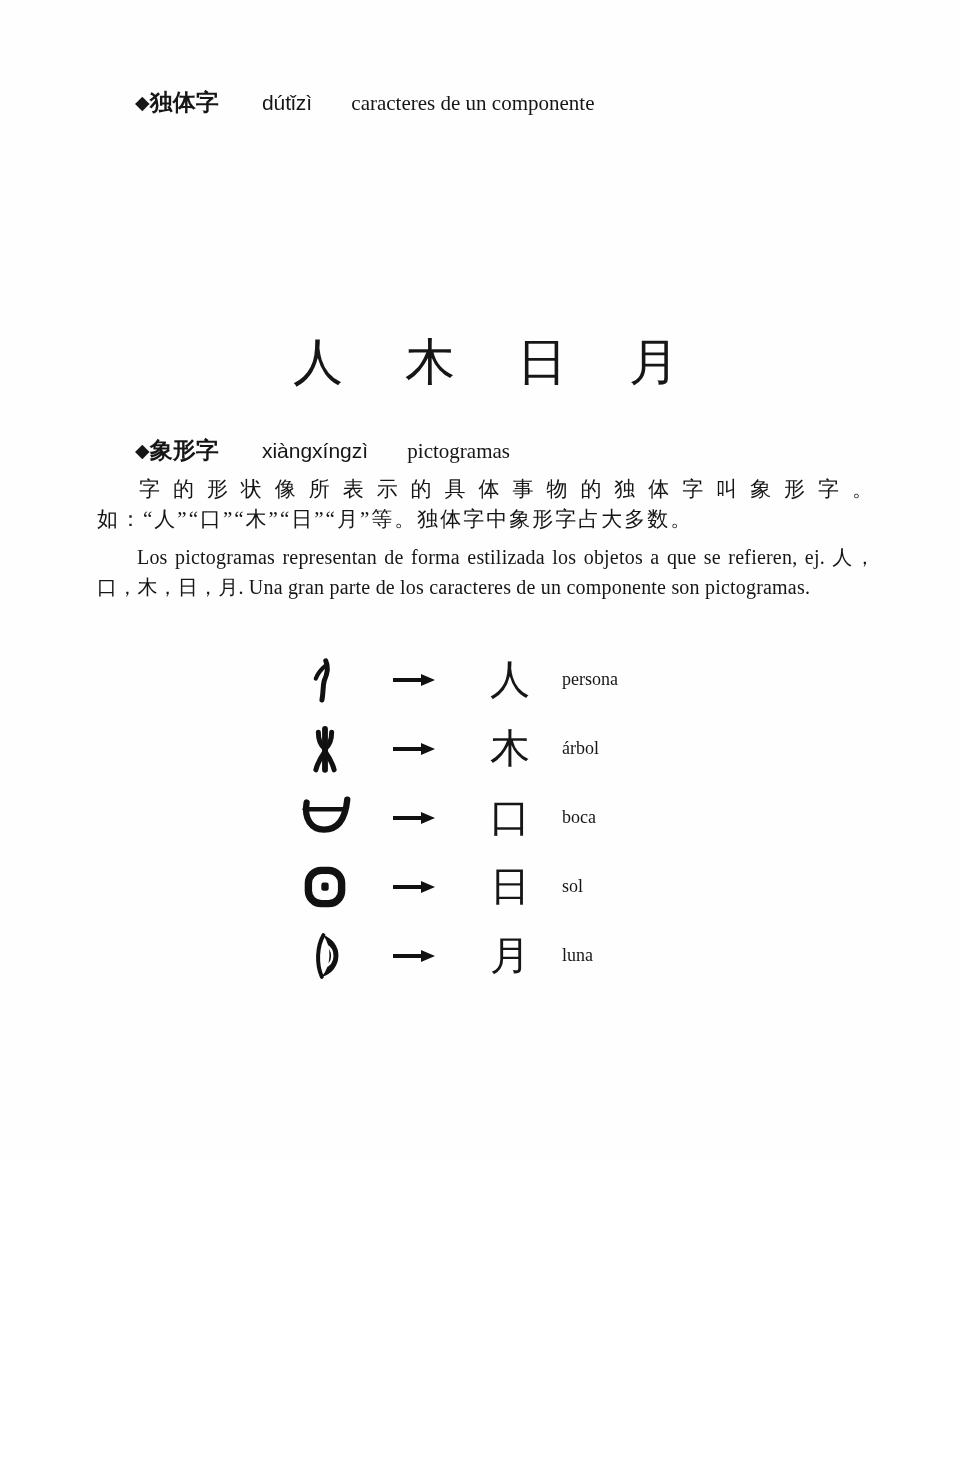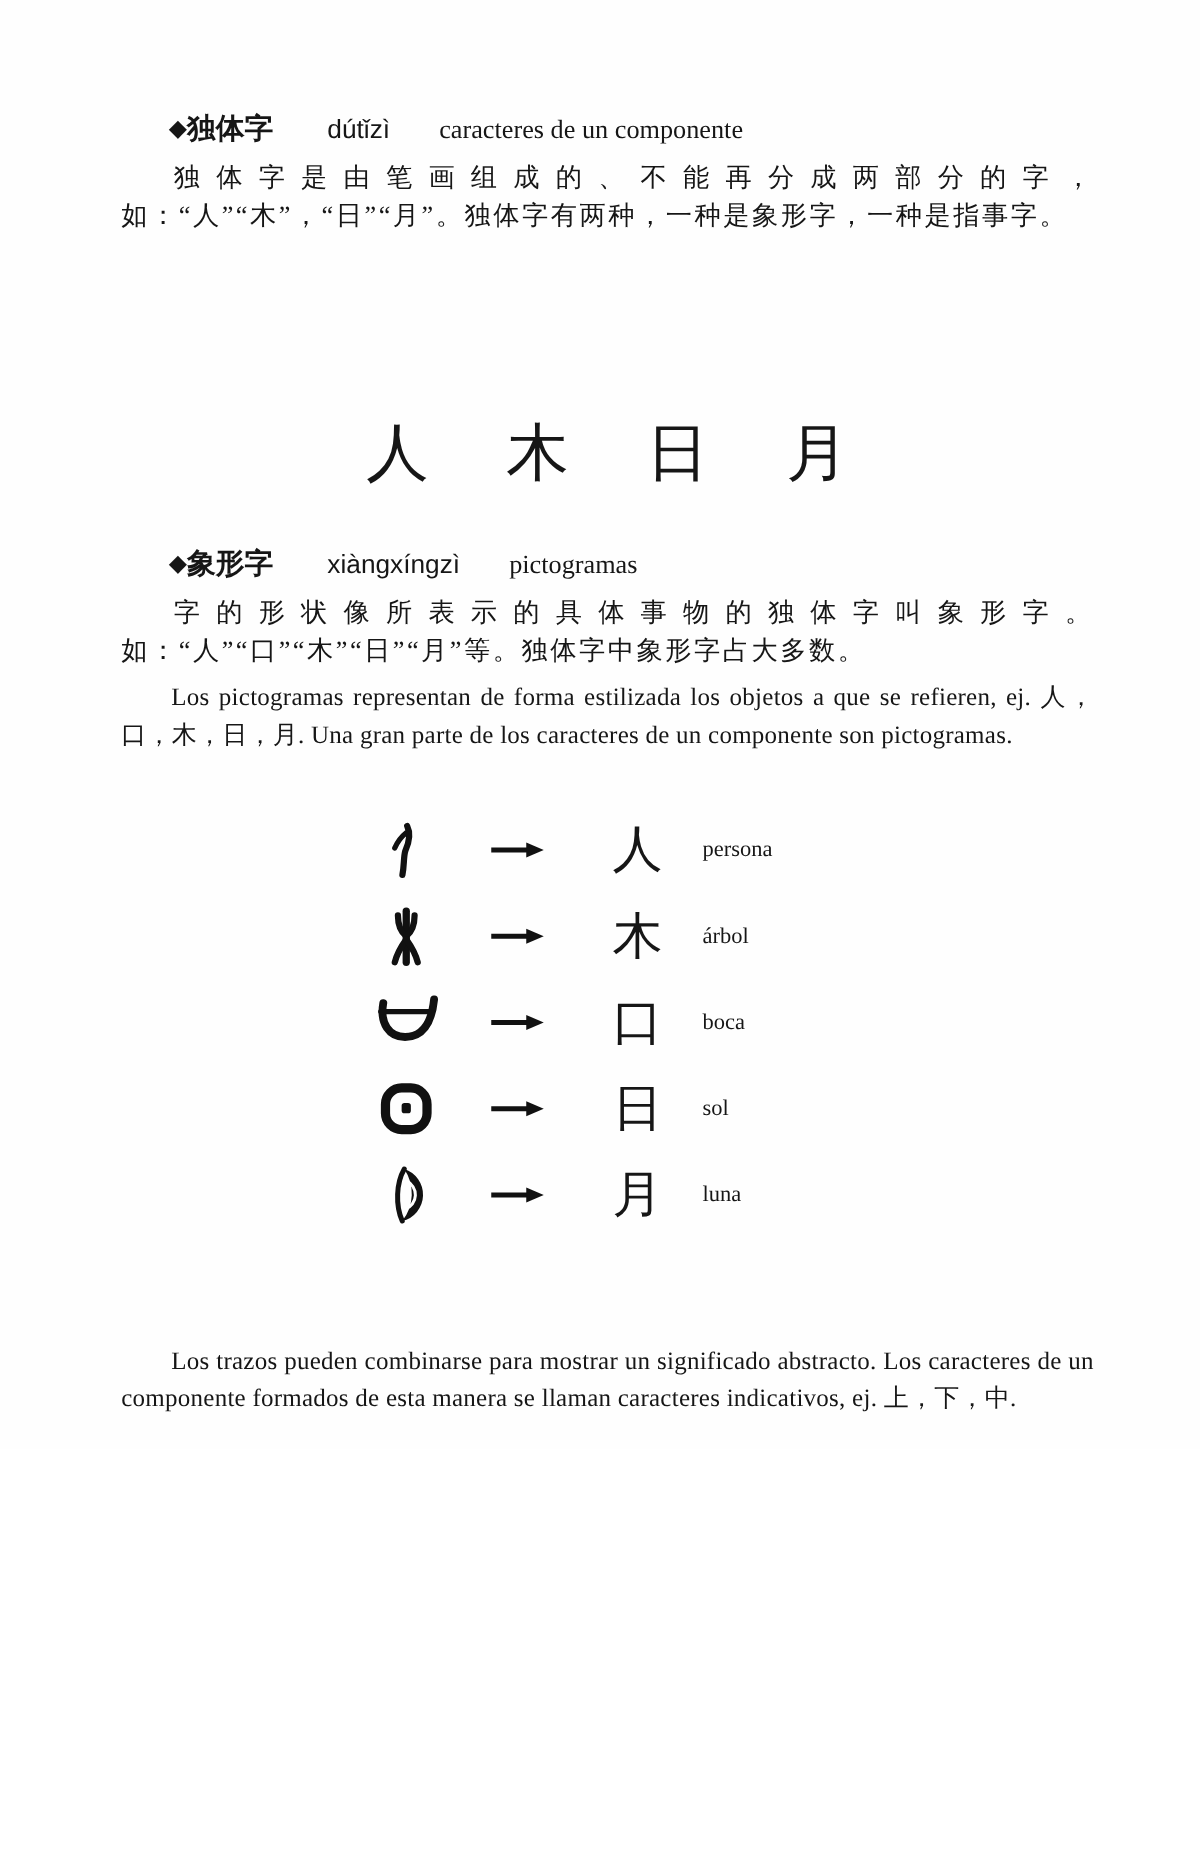--- a/index.html
+++ b/index.html
@@ -98,21 +98,20 @@
 <body>
 
 <div class="page">
 
   <section class="abs entry-1">
     <div class="entry-head">
       <span class="bullet">◆</span><span class="term-cn">独体字</span>
       <span class="pinyin">dútǐzì</span>
       <span class="term-es">caracteres de un componente</span>
     </div>
-    <p class="para para-cn">独体字是由笔画组成的、不能再分成两部分的字，如：“人”“木”，“日”“月”。独体字有两种，一种是象形字，一种是指事字。</p>
   </section>
 
   <div class="abs big-chars">
     <span>人</span>
     <span>木</span>
     <span>日</span>
     <span>月</span>
   </div>
 
   <section class="abs entry-2">
@@ -212,21 +211,20 @@
           <polygon points="29,2 43,8 29,14" fill="#111"></polygon>
         </svg>
       </span>
       <span class="modern">月</span>
       <span class="pict-label">luna</span>
     </div>
 
   </div>
 
   <section class="abs entry-3">
-    <p class="para para-es">Los trazos pueden combinarse para mostrar un significado abstracto. Los caracteres de un componente formados de esta manera se llaman caracteres indicativos, ej. 上，下，中.</p>
   </section>
 
   <div class="abs examples">
     <span class="ind-group ind-0">
       <span class="ind-char">上</span>
       <span class="ind-label">arriba</span>
     </span>
     <span class="ind-group ind-1">
       <span class="ind-char">下</span>
       <span class="ind-label">abajo</span>

